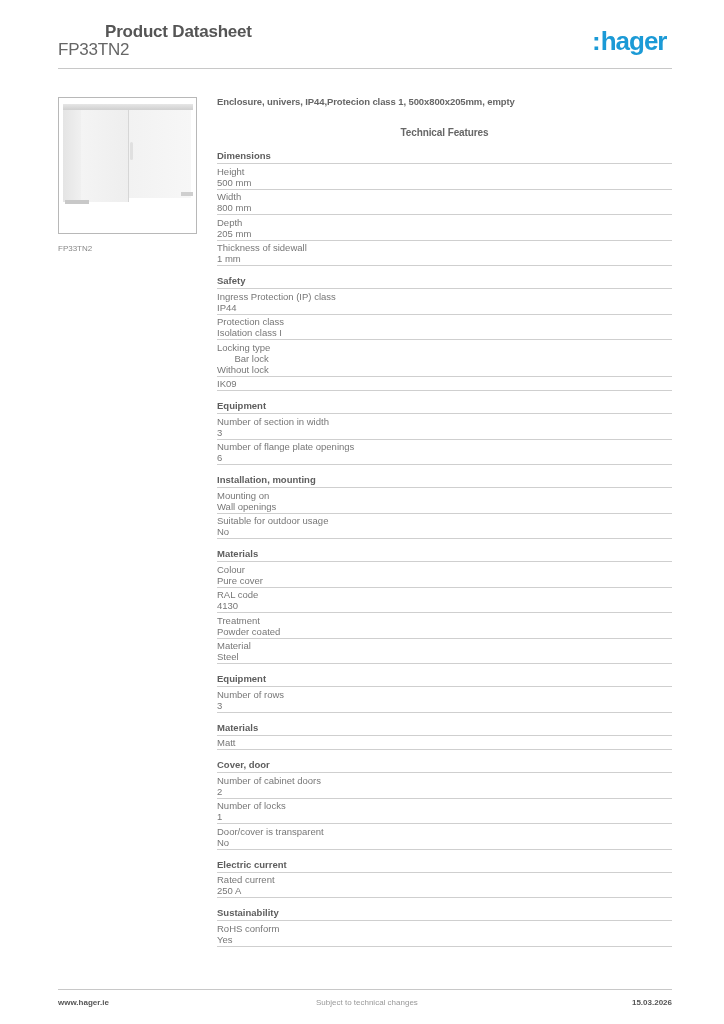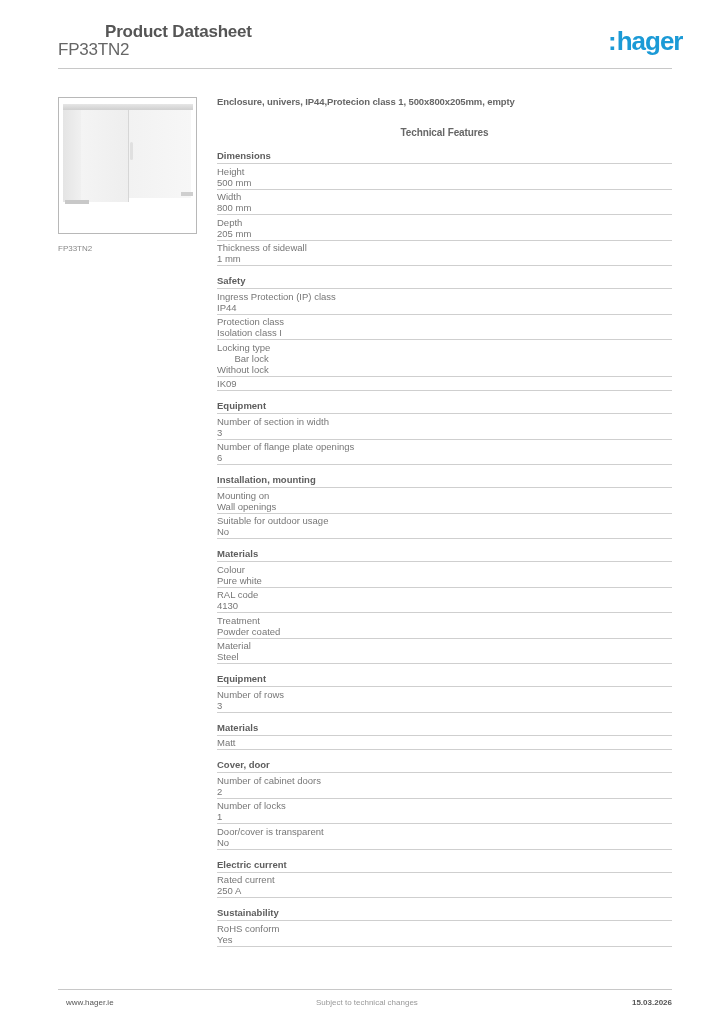--- a/index.html
+++ b/index.html
@@ -1,21 +1,21 @@
 <!DOCTYPE html>
 <html><head>
   <meta charset="utf-8">
   <style>
     * { margin: 0; padding: 0; box-sizing: border-box; }
     html, body { width: 724px; height: 1024px; background: #ffffff; }
     body { position: relative; font-family: "Liberation Sans", sans-serif; color: #555; overflow: hidden; }
 
     .header-title { position: absolute; left: 73px; top: 22px; font-size: 17px; font-weight: bold; color: #555; letter-spacing: -0.2px; margin-left: 32px; }
     .header-code { position: absolute; left: 58px; top: 40px; font-size: 17px; color: #666; letter-spacing: -0.2px; }
-    .logo { position: absolute; left: 608px; top: 26px; font-size: 26px; font-weight: bold; color: #1b9ad6; letter-spacing: -1px; font-family: "Liberation Sans", sans-serif; }
+    .logo { position: absolute; left: 592px; top: 26px; font-size: 26px; font-weight: bold; color: #1b9ad6; letter-spacing: -1px; font-family: "Liberation Sans", sans-serif; }
     .logo .colon { display: inline-block; margin-right: 1px; }
     .header-rule { position: absolute; left: 58px; top: 68px; width: 614px; height: 1px; background: #c8c8c8; }
 
     .product-image { position: absolute; left: 58px; top: 97px; width: 139px; height: 137px; border: 1px solid #b8b8b8; background: #fff; overflow: hidden; }
     .cab { position: absolute; left: 4px; top: 6px; width: 130px; height: 103px; }
     .cab-top { position: absolute; left: 0; top: 0; width: 130px; height: 6px; background: linear-gradient(#e6e6e6, #cfcfcf); }
     .cab-side { position: absolute; left: 0; top: 6px; width: 18px; height: 92px; background: linear-gradient(90deg, #e4e4e4, #f0f0f0); }
     .cab-door1 { position: absolute; left: 18px; top: 6px; width: 48px; height: 92px; background: linear-gradient(90deg, #f4f4f4, #eeeeee); border-right: 1px solid #d6d6d6; }
     .cab-door2 { position: absolute; left: 66px; top: 6px; width: 62px; height: 88px; background: linear-gradient(90deg, #f2f2f2, #f7f7f7); }
     .cab-handle { position: absolute; left: 67px; top: 38px; width: 3px; height: 18px; background: #e0e0e0; border-radius: 2px; }
@@ -28,21 +28,21 @@
     .tech-heading { font-size: 10px; font-weight: bold; color: #666; height: 23px; letter-spacing: -0.1px; text-align: center; }
 
     .section { margin-bottom: 9px; }
     .section-title { font-size: 9.5px; font-weight: bold; color: #5e5e5e; height: 12px; line-height: 12px; border-bottom: 1px solid #cfcfcf; padding-bottom: 1px; box-sizing: content-box; }
     .row { display: flex; justify-content: space-between; align-items: flex-start; font-size: 9.5px; color: #777; border-bottom: 1px solid #cfcfcf; padding: 1.5px 0 1px 0; line-height: 11px; flex-direction: column; }
     .row .label { flex: 1; }
     .row .value { text-align: right; }
     .row .value span { display: block; }
 
     .footer-rule { position: absolute; left: 58px; top: 989px; width: 614px; height: 1px; background: #c8c8c8; }
-    .footer-left { position: absolute; left: 66px; top: 998px; font-size: 8px; font-weight: normal; color: #555; }
+    .footer-left { position: absolute; left: 58px; top: 998px; font-size: 8px; font-weight: bold; color: #555; }
     .footer-center { position: absolute; left: 316px; top: 998px; font-size: 8px; color: #999; }
     .footer-right { position: absolute; right: 52px; top: 998px; font-size: 8px; font-weight: bold; color: #555; }
   </style>
 </head>
 <body>
 
 <div class="header-title">Product Datasheet</div>
 <div class="header-code">FP33TN2</div>
 <div class="logo"><span class="colon">:</span><span>hager</span></div>
 <div class="header-rule"></div>
@@ -146,21 +146,21 @@
           <div class="value">
             <span>No</span>
           </div>
         </div>
       </div>
       <div class="section">
         <div class="section-title">Materials</div>
         <div class="row">
           <div class="label">Colour</div>
           <div class="value">
-            <span>Pure white</span>
+            <span>Pure cover</span>
           </div>
         </div>
         <div class="row">
           <div class="label">RAL code</div>
           <div class="value">
             <span>4130</span>
           </div>
         </div>
         <div class="row">
           <div class="label">Treatment</div>

